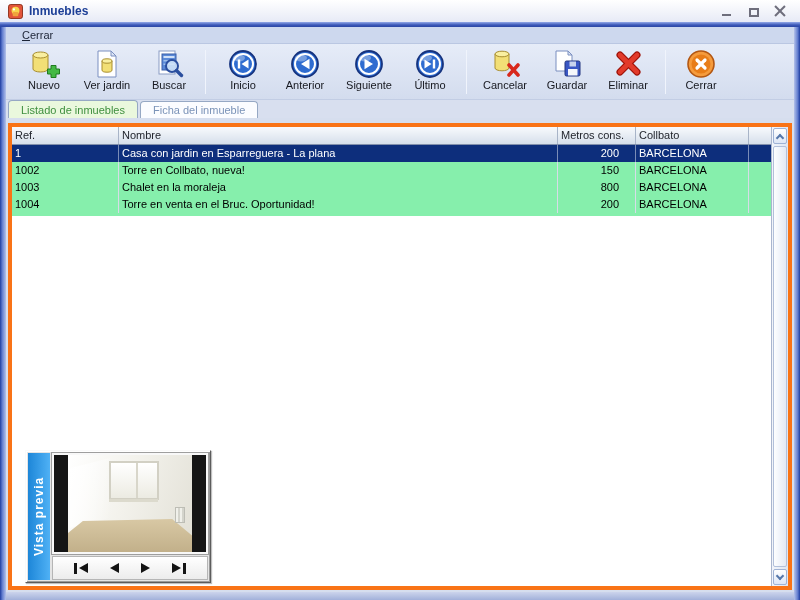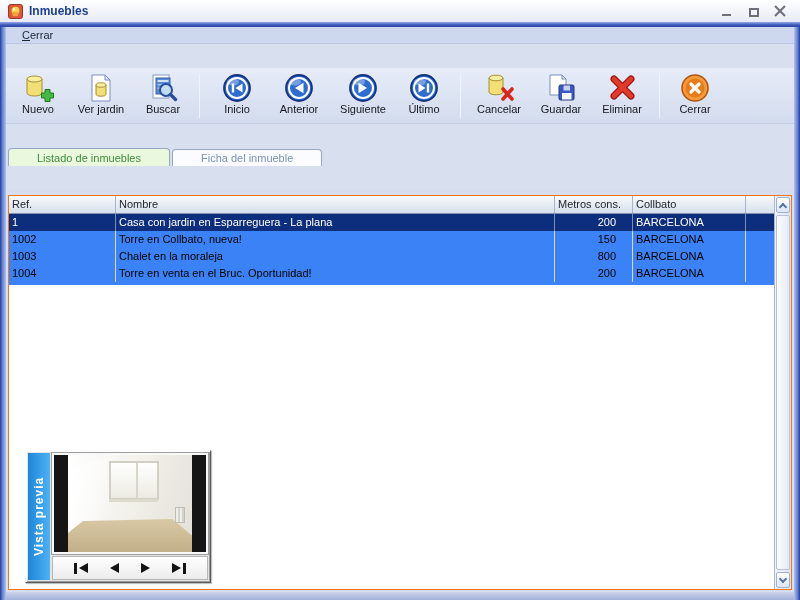--- a/index.html
+++ b/index.html
@@ -23,49 +23,49 @@
     background:linear-gradient(#93a9e8,#3a57b8 60%,#2c46a4);}
 
   .edge-l{position:absolute;left:0;top:27px;bottom:0;width:6px;
     background:linear-gradient(to right,#1e3da0,#647fd0 40%,#b4c2ea);}
   .edge-r{position:absolute;right:0;top:27px;bottom:0;width:6px;
     background:linear-gradient(to left,#1e3da0,#647fd0 40%,#b4c2ea);}
   .edge-b{position:absolute;left:6px;right:6px;bottom:0;height:8px;
     background:linear-gradient(#ccd4ec,#a2b1da);}
 
   .client{position:absolute;left:6px;right:6px;top:27px;bottom:8px;
-    background:#d8dfef;display:flex;flex-direction:column;gap:24px;}
+    background:#d8dfef;display:flex;flex-direction:column;}
 
   
   .menubar{height:17px;background:#cdd8ee;border-bottom:1px solid #bac7e2;
     display:flex;align-items:center;padding-left:10px;font-size:11px;color:#1c2436;}
   .menu-item{padding:1px 6px;}
   .menu-item .u{text-decoration:underline;}
 
   
   .toolbar{height:56px;background:linear-gradient(#e6ecf8,#d3dcee);
-    border-bottom:1px solid #c2cde4;display:flex;align-items:center;padding-left:2px;}
+    border-bottom:1px solid #c2cde4;display:flex;align-items:center;padding-left:8px;}
   .tbtn{display:flex;flex-direction:column;align-items:center;justify-content:flex-start;
     height:50px;padding-top:2px;}
   .tbtn .ic{height:30px;display:flex;align-items:center;justify-content:center;}
   .tbtn .lbl{font-size:11px;color:#16181f;line-height:13px;white-space:nowrap;}
   .tsep{width:1px;height:44px;background:#a9b4cc;border-right:1px solid #f0f4fc;margin:0 7px;}
   .w58{width:58px}.w60{width:60px}.w62{width:62px}.w64{width:64px}.w66{width:66px}.w56{width:56px}
 
   
   .tabstrip{height:18px;display:flex;align-items:flex-end;padding-left:2px;}
   .tab{height:18px;display:flex;align-items:center;justify-content:center;
     font-size:11px;border:1px solid #96a8c4;border-bottom:none;
-    border-radius:4px 4px 0 0;margin-right:2px;padding:0 28px;}
+    border-radius:4px 4px 0 0;margin-right:2px;padding:0 12px;}
   .tab-active{background:#eaf8dd;color:#3f8f3f;position:relative;z-index:2;}
   .tab-inactive{background:#fbfcff;color:#7b93b8;height:17px;}
 
   
   .page{flex:1;position:relative;background:#d6deee;padding:5px 2px 2px 2px;}
-  .grid{position:relative;width:100%;height:100%;background:#3b82f6;border:1px solid #f97316;overflow:hidden;}
+  .grid{position:relative;width:100%;height:100%;background:#86efac;border:4px solid #f97316;overflow:hidden;}
   .thead{display:flex;height:18px;background:linear-gradient(#f8fafd,#d6dfeb);
     border-bottom:1px solid #8290ac;margin-right:17px;}
   .hcell{font-size:11px;color:#23262e;padding:2px 3px 0 3px;border-right:1px solid #a8b4c8;
     white-space:nowrap;overflow:hidden;}
   .trow{display:flex;height:17px;margin-right:17px;}
   .cell{font-size:11px;color:#000;padding:1px 3px;border-right:1px solid #d7dce8;
     white-space:nowrap;overflow:hidden;line-height:15px;}
   .c-ref{width:107px;flex:0 0 auto;}
   .c-nom{width:439px;flex:0 0 auto;}
   .c-met{width:78px;flex:0 0 auto;text-align:right;padding-right:16px;}

